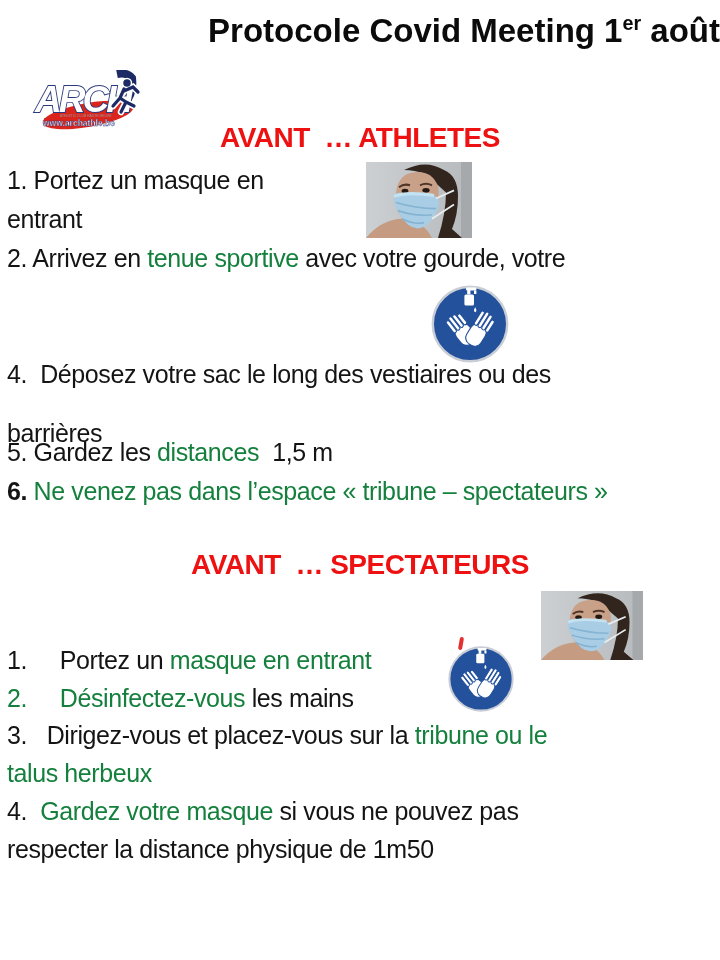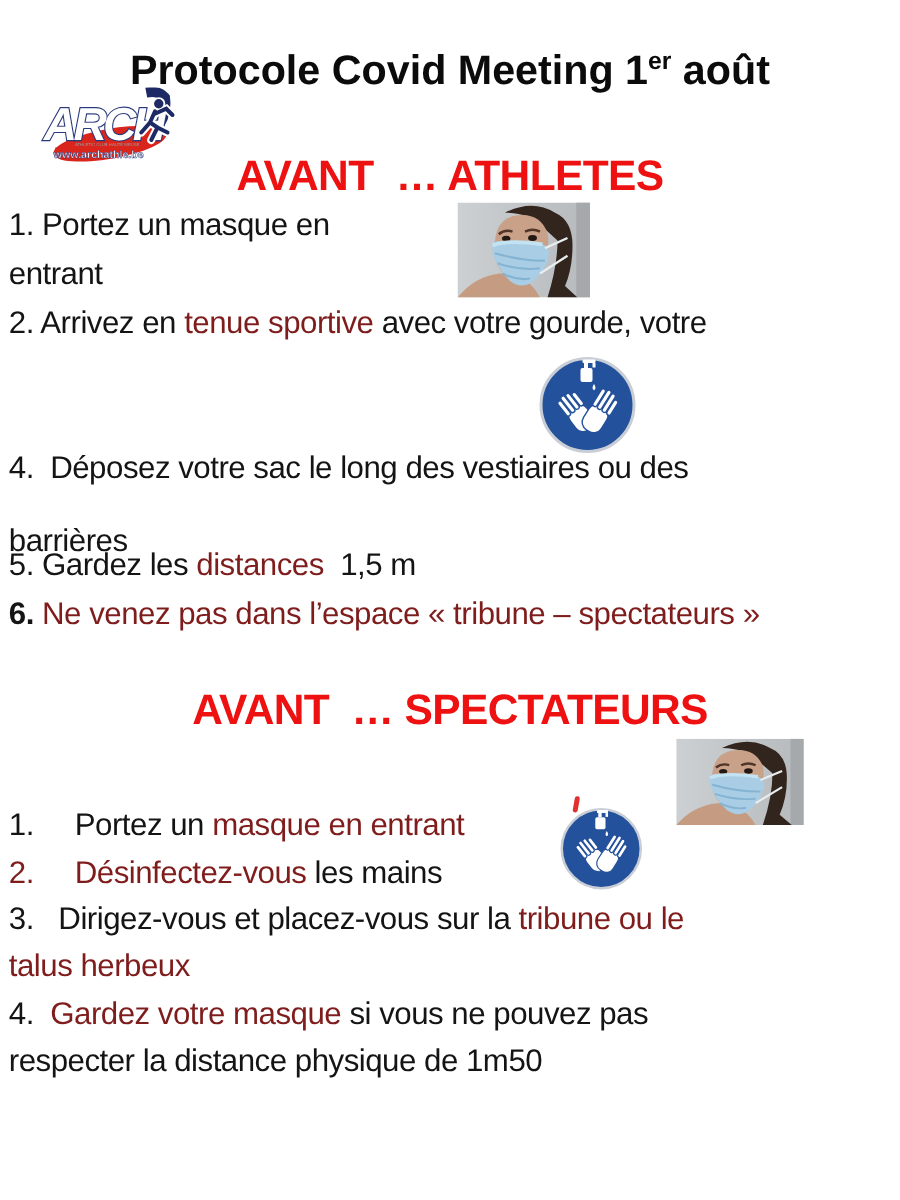--- a/index.html
+++ b/index.html
@@ -2,34 +2,34 @@
 <html><head>
 <meta charset="utf-8">
 <style>
   html,body{margin:0;padding:0;background:#ffffff;}
   .slide{
     position:relative;width:720px;height:960px;background:#ffffff;
     overflow:hidden;font-family:"Liberation Sans",sans-serif;color:#141414;
   }
   .abs{position:absolute;}
   .title{
-    position:absolute;top:37px;left:0;width:720px;text-align:center;
+    position:absolute;top:12px;left:0;width:720px;text-align:right;
     font-weight:bold;font-size:33px;white-space:pre;color:#0b0b0b;
   }
   .title sup{font-size:0.60em;}
   .heading{
     position:absolute;left:0;width:720px;text-align:center;
-    font-weight:bold;font-size:34px;letter-spacing:-0.5px;
+    font-weight:bold;font-size:28px;letter-spacing:-0.5px;
     color:#ee1111;white-space:pre;
   }
   .line{
     position:absolute;left:7px;font-size:25px;letter-spacing:-0.4px;
     line-height:38px;white-space:pre;color:#141414;
   }
-  .red{color:#7f1d1d;}
+  .red{color:#15803d;}
   .bb{font-weight:bold;}
   .redmark{
     position:absolute;width:4px;height:13px;background:#e23030;
     border-radius:2px;transform:rotate(10deg);
   }
   svg text{font-family:"Liberation Sans",sans-serif;}
 </style>
 </head>
 <body>
 

